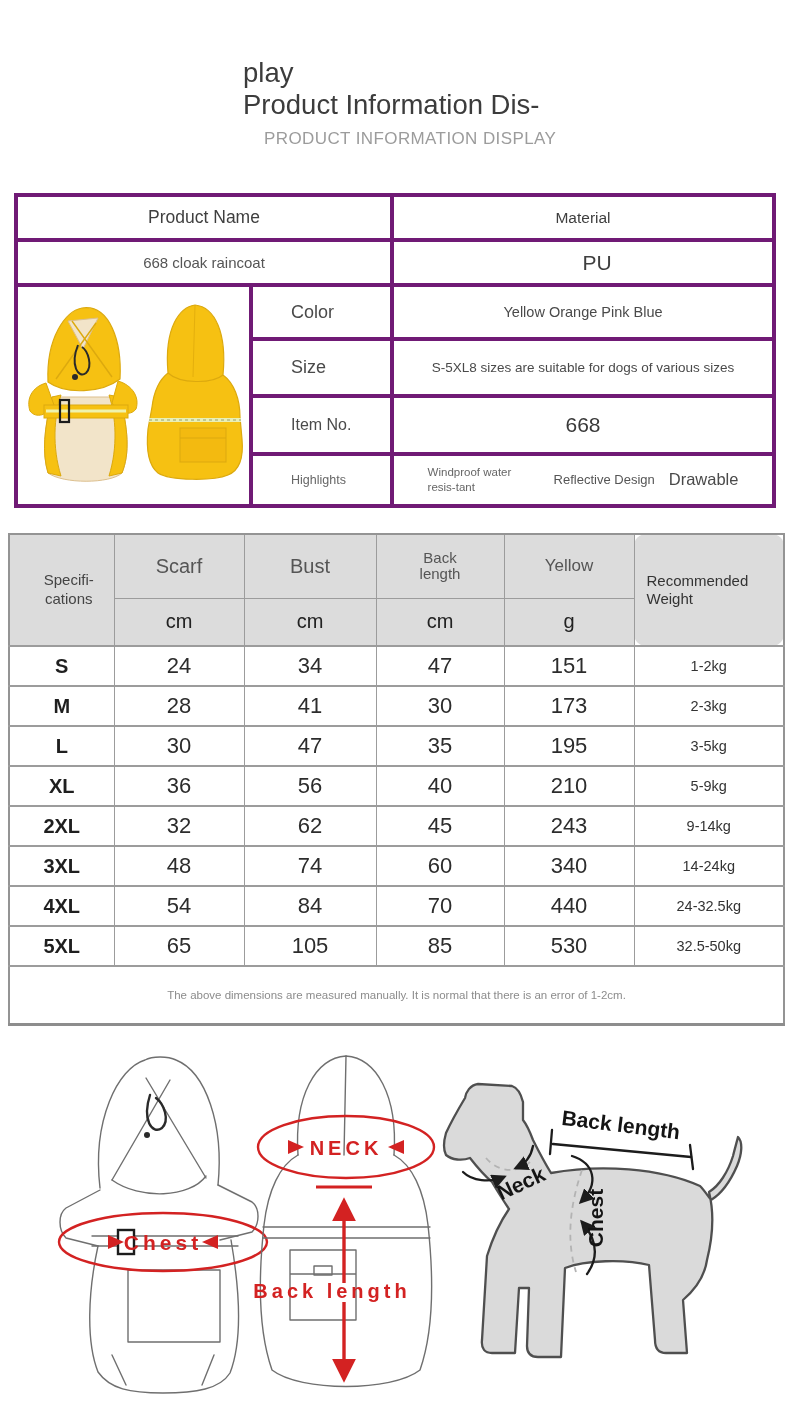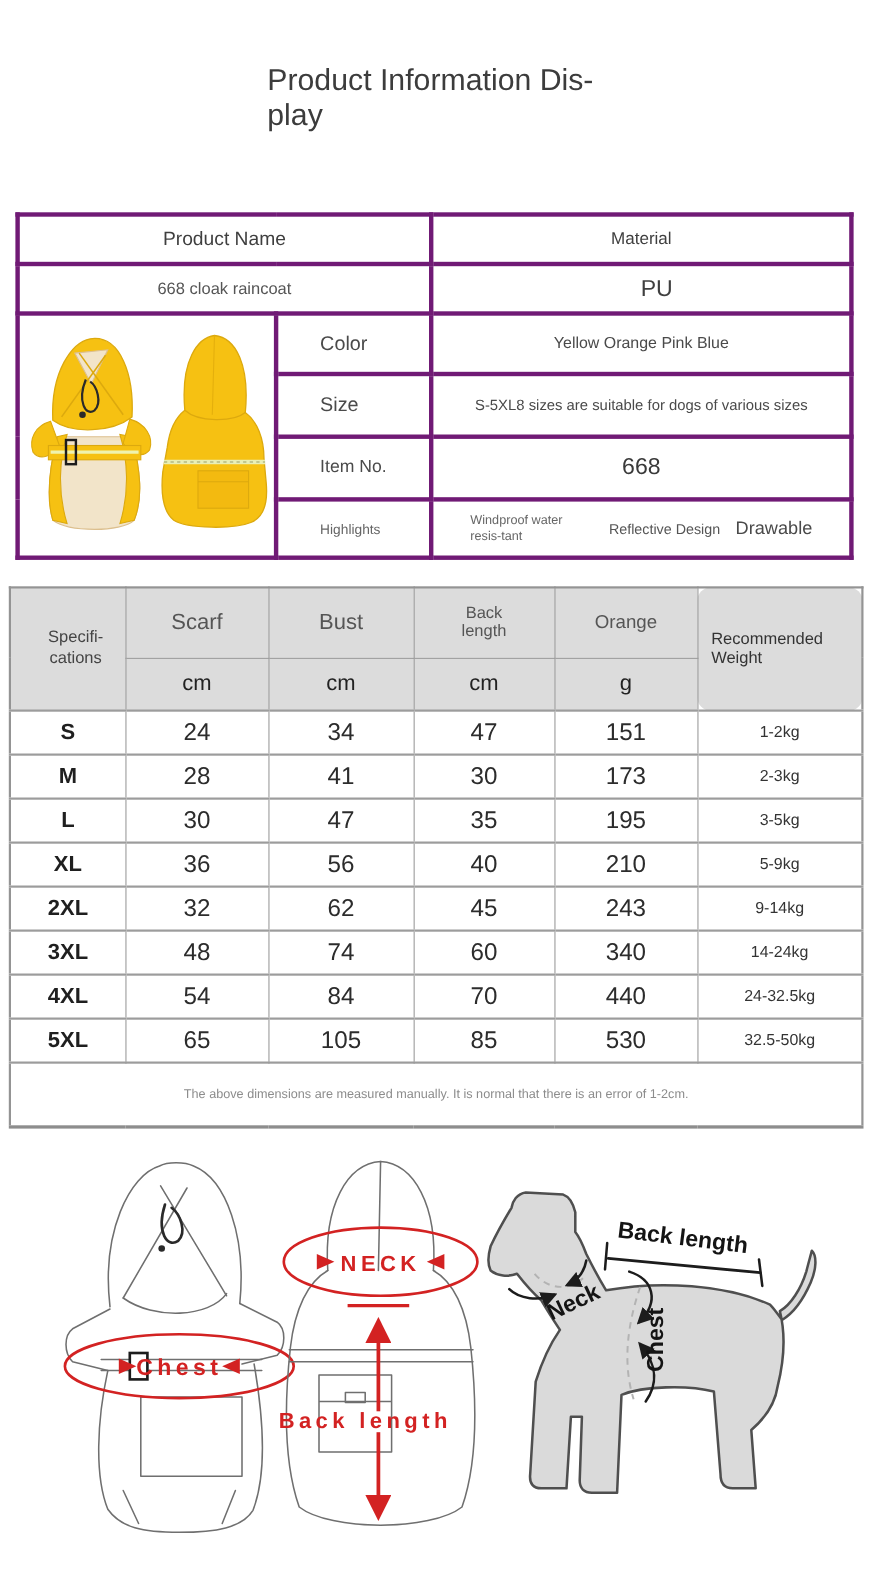--- a/index.html
+++ b/index.html
@@ -60,23 +60,24 @@
   .blk{fill:none;stroke:#1c1c1c;stroke-width:2.3;stroke-linecap:round;}
   .dash{fill:none;stroke:#b3b3b3;stroke-width:1.8;stroke-dasharray:6 5;}
   .meas-txt{fill:#141414;font-size:21px;font-weight:600;}
 </style>
 </head>
 <body>
 
 <div class="page">
 
   <div class="title">
+    <div>play</div>
     <div>Product Information Dis-</div>
-    <div>play</div>
   </div>
+  <div class="subtitle">PRODUCT INFORMATION DISPLAY</div>
 
   <table class="info-table">
     <colgroup>
         <col style="width:235px">
         <col style="width:141px">
         <col style="width:382px">
       </colgroup>
     <tbody>
         <tr style="height:45px">
       <td colspan="2" class="h-label">Product Name</td>
@@ -147,21 +148,21 @@
       <col style="width:128px">
         <col style="width:130px">
         <col style="width:150px">
     </colgroup>
     <thead>
       <tr class="hr1">
         <th rowspan="2" class="st-corner"><span class="wrapbox">Specifi- cations</span></th>
         <th class="st-col">Scarf</th>
         <th class="st-col">Bust</th>
         <th class="st-col small"><span class="wrapbox">Back length</span></th>
-        <th class="st-col st-weight">Orange</th>
+        <th class="st-col st-weight">Yellow</th>
         <th rowspan="2" class="st-reco"><span class="wrapbox">Recommended Weight</span></th>
       </tr>
       <tr class="hr2">
         <th class="st-unit">cm</th>
         <th class="st-unit">cm</th>
         <th class="st-unit">cm</th>
         <th class="st-unit">g</th>
       </tr>
     </thead>
     <tbody>

